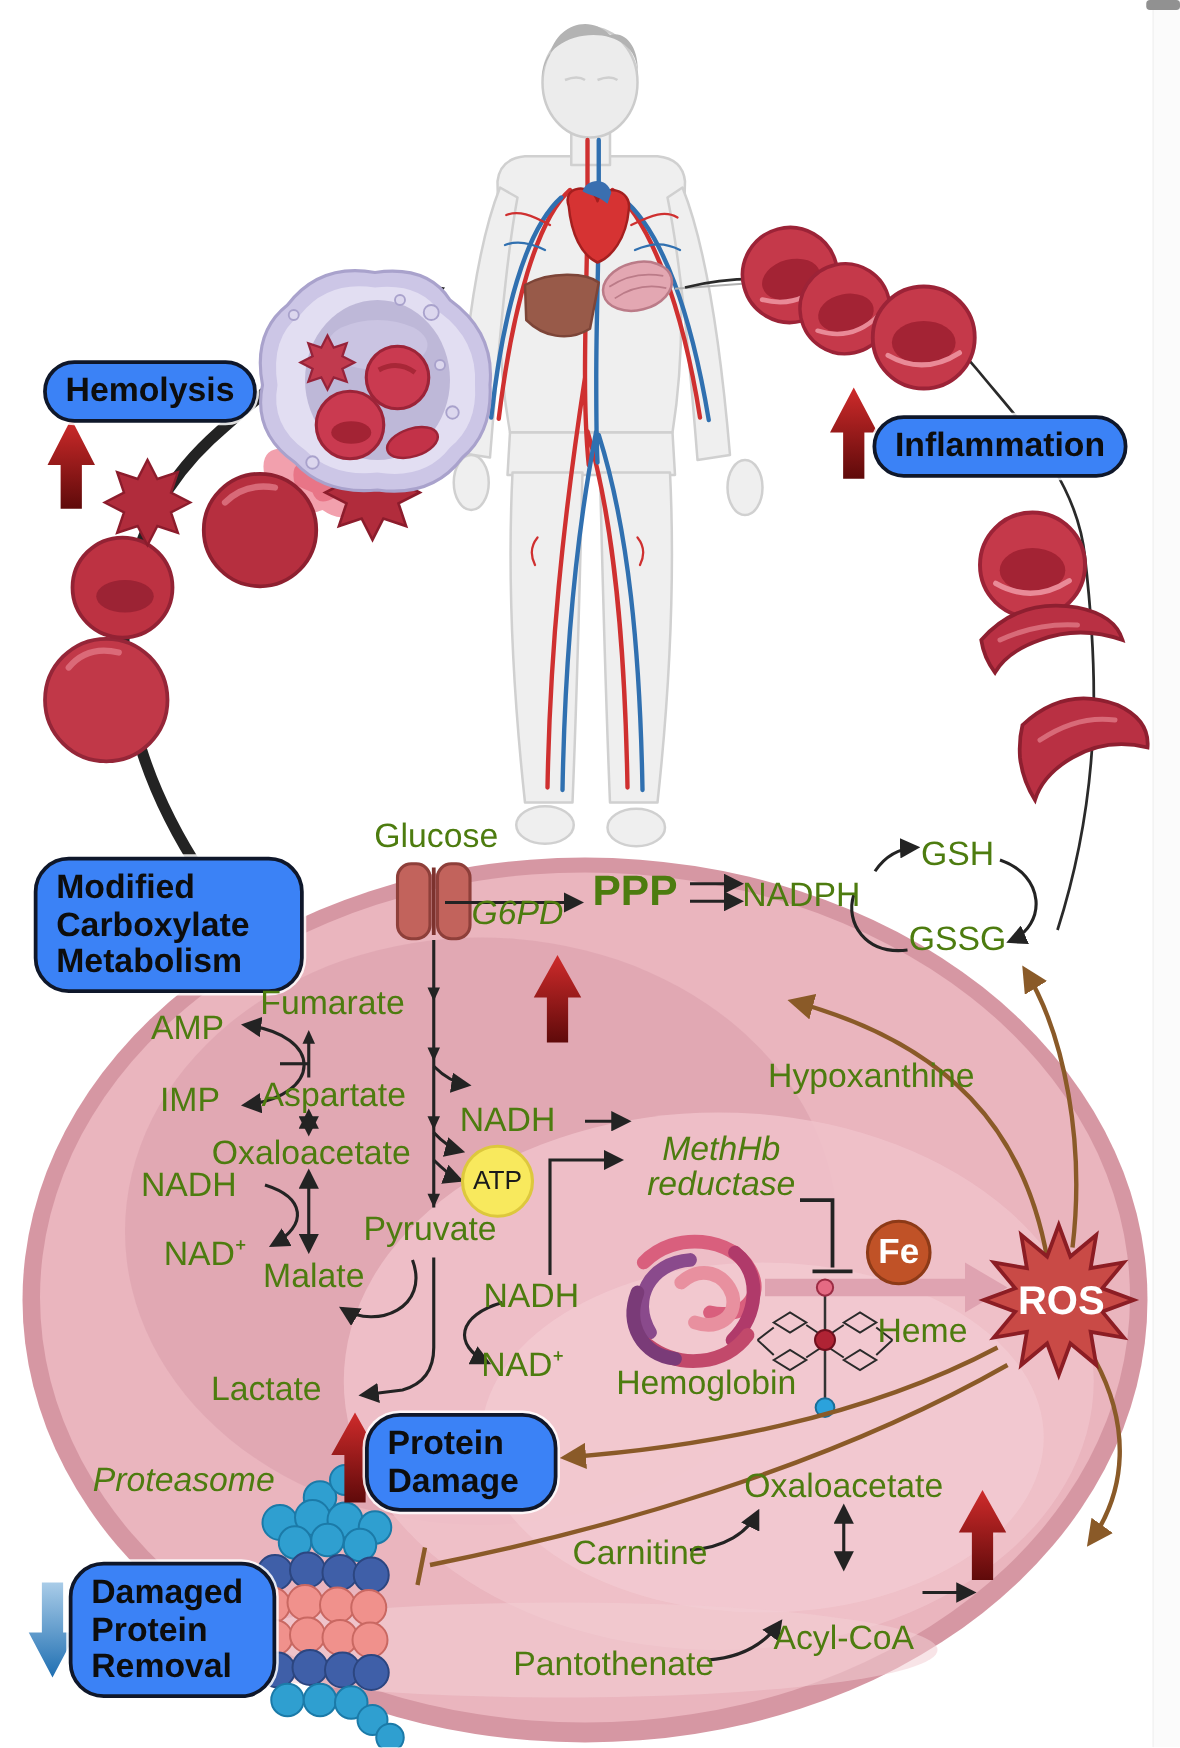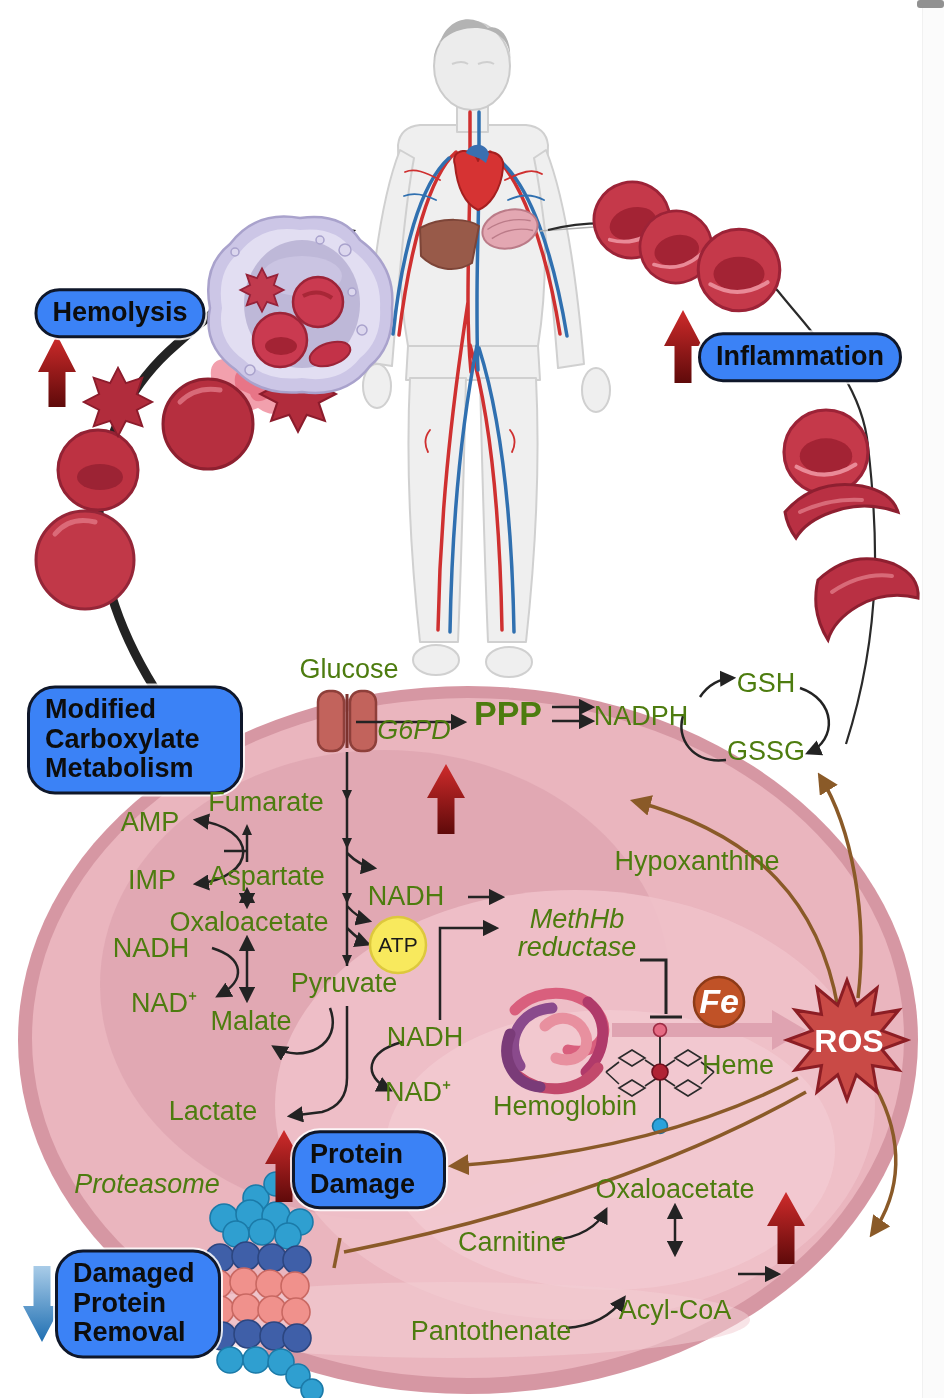--- a/index.html
+++ b/index.html
@@ -345,19 +345,19 @@
 <div class="lbl it wrap" style="left:577px;top:933px;width:170px;white-space:normal;">MethHb reductase</div>
 <div class="lbl" style="left:738px;top:1065px;">Heme</div>
 <div class="lbl" style="left:565px;top:1106px;">Hemoglobin</div>
 <div class="lbl it" style="left:147px;top:1184px;">Proteasome</div>
 <div class="lbl" style="left:512px;top:1242px;">Carnitine</div>
 <div class="lbl" style="left:675px;top:1189px;">Oxaloacetate</div>
 <div class="lbl" style="left:675px;top:1274px;margin-top:36px;">Acyl-CoA</div>
 <div class="lbl" style="left:491px;top:1331px;">Pantothenate</div>
 
 <div class="circtext" style="left:398px;top:945px;font-size:21px;color:#1a1a1a;">ATP</div>
-<div class="circtext b" style="left:719px;top:1001px;font-size:34px;color:#ffffff;font-style:italic;">Fe</div>
+<div class="circtext b" style="left:719px;top:1001px;font-size:28px;color:#ffffff;">Fe</div>
 <div class="circtext b" style="left:849px;top:1041px;font-size:32px;color:#ffffff;">ROS</div>
 
 <div id="scroll-track"></div>
 <div id="scroll-thumb"></div>
 
 </div>
 
 </body></html>

